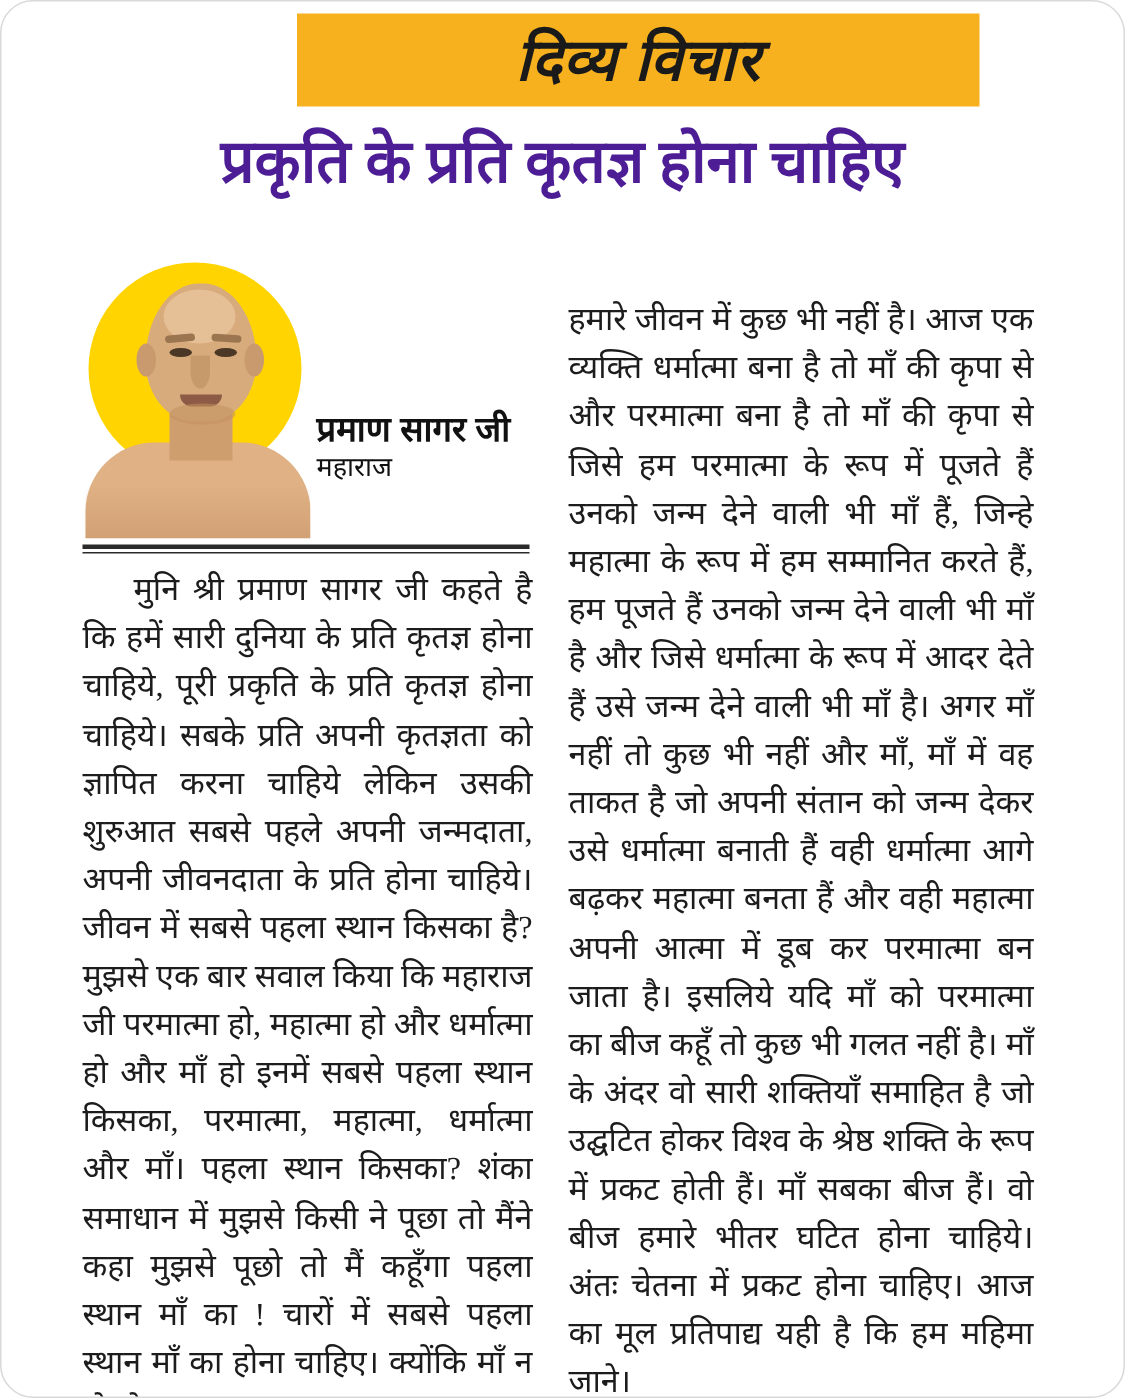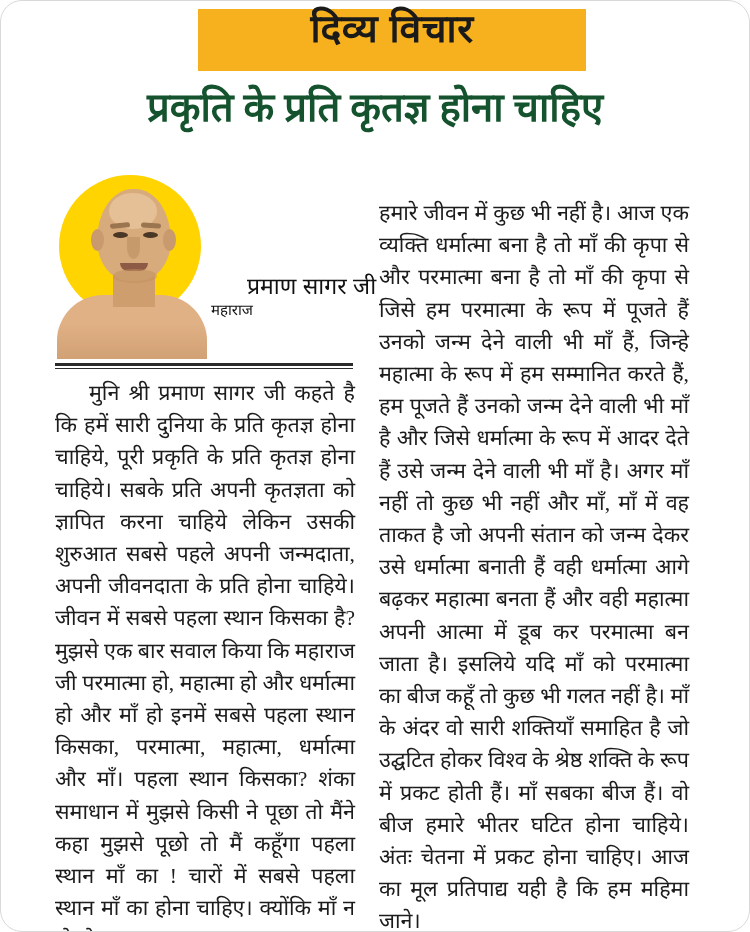--- a/index.html
+++ b/index.html
@@ -20,26 +20,27 @@
     border: 1.5px solid #d9d9d9;
     border-radius: 22px;
     overflow: hidden;
   }
 
   
   .masthead {
     position: absolute;
     left: 197px;
     top: 8px;
-    width: 388px;
+    width: 455px;
     height: 62px;
     background: #f7b11e;
     display: flex;
-    align-items: flex-start;
+    align-items: center;
     justify-content: center;
+    font-style: italic;
   }
   .masthead-title {
     font-family: "Liberation Sans", "DejaVu Sans", sans-serif;
     font-weight: bold;
     font-size: 39px;
     line-height: 1;
     color: #1a1a1a;
     letter-spacing: 0.5px;
     white-space: nowrap;
   }
@@ -48,21 +49,21 @@
   .headline {
     position: absolute;
     left: 0;
     right: 0;
     top: 82px;
     text-align: center;
     font-family: "Liberation Serif", "DejaVu Serif", serif;
     font-weight: bold;
     font-size: 40px;
     line-height: 1.25;
-    color: #14532d;
+    color: #4c1d95;
     white-space: nowrap;
   }
 
   
   .photo-block {
     position: absolute;
     left: 54px;
     top: 172px;
     width: 300px;
     height: 186px;
@@ -229,26 +230,25 @@
     color: #111111;
   }
   .byline-pre {
     font-size: 19px;
     line-height: 1.18;
     font-weight: normal;
   }
   .byline-name {
     font-size: 23px;
     line-height: 1.2;
-    font-weight: normal;
+    font-weight: bold;
     white-space: nowrap;
-    margin-left: 36px;
   }
   .byline-post {
-    font-size: 15px;
+    font-size: 18px;
     line-height: 1.18;
     font-weight: normal;
   }
 
   
   .rule-thick {
     position: absolute;
     left: 54px;
     top: 362px;
     width: 298px;

